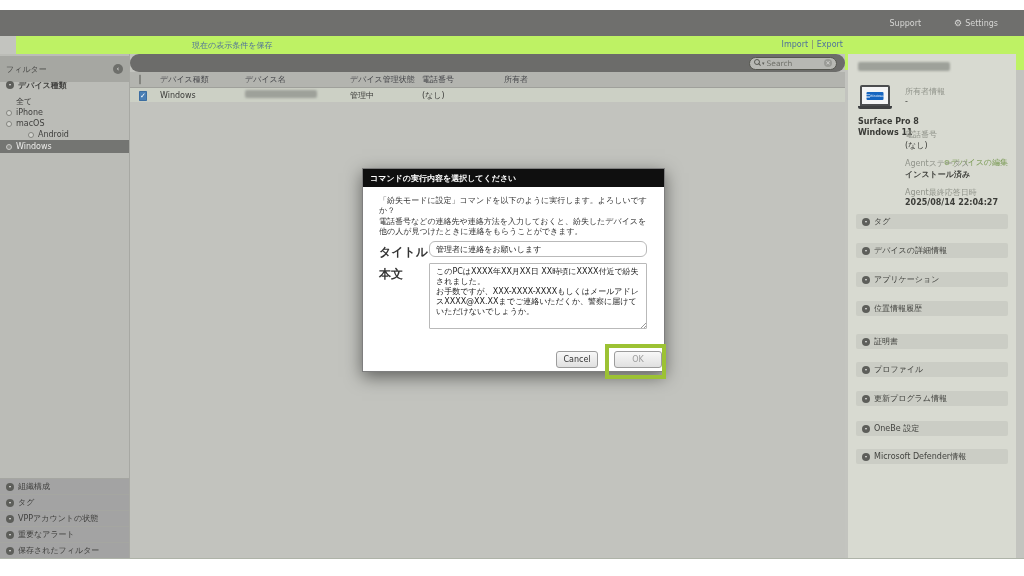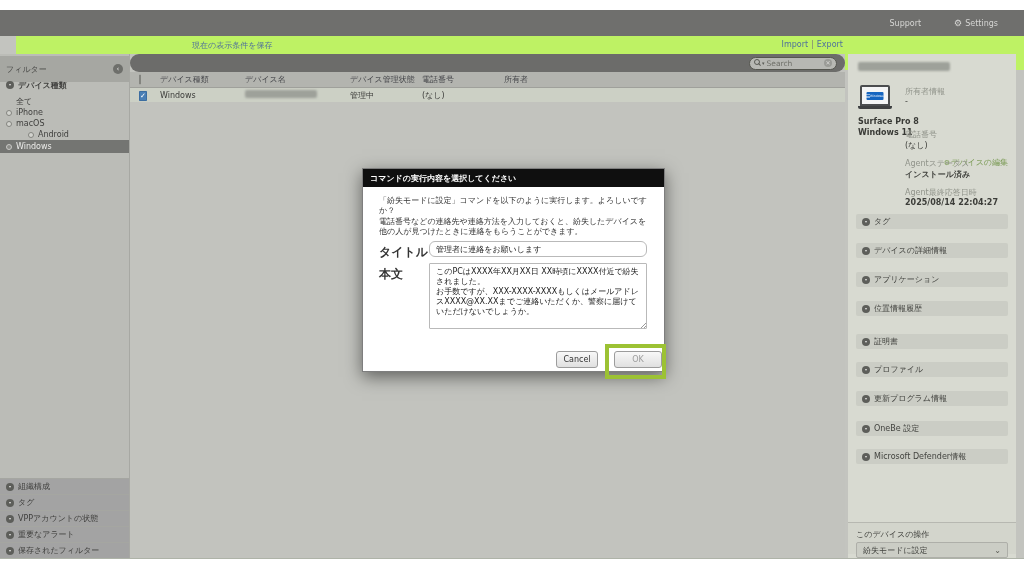--- a/index.html
+++ b/index.html
@@ -266,28 +266,20 @@
     </div>
     <div class="rbar" style="top:367px;">
       <span class="dot-circle"></span>
       <span>OneBe 設定</span>
     </div>
     <div class="rbar" style="top:395px;">
       <span class="dot-circle"></span>
       <span>Microsoft Defender情報</span>
     </div>
 
-    <div class="ops">
-      <div class="ops-title">このデバイスの操作</div>
-      <div class="ops-select">
-        <span>紛失モードに設定</span>
-        <span class="chev">⌄</span>
-      </div>
-
-    </div>
   </div>
 
 </div>
 
 <div class="modal">
   <div class="m-title">コマンドの実行内容を選択してください</div>
   <div class="m-msg">
     <div class="m1">「紛失モードに設定」コマンドを以下のように実行します。よろしいですか？</div>
     <div>電話番号などの連絡先や連絡方法を入力しておくと、紛失したデバイスを他の人が見つけたときに連絡をもらうことができます。</div>
   </div>

